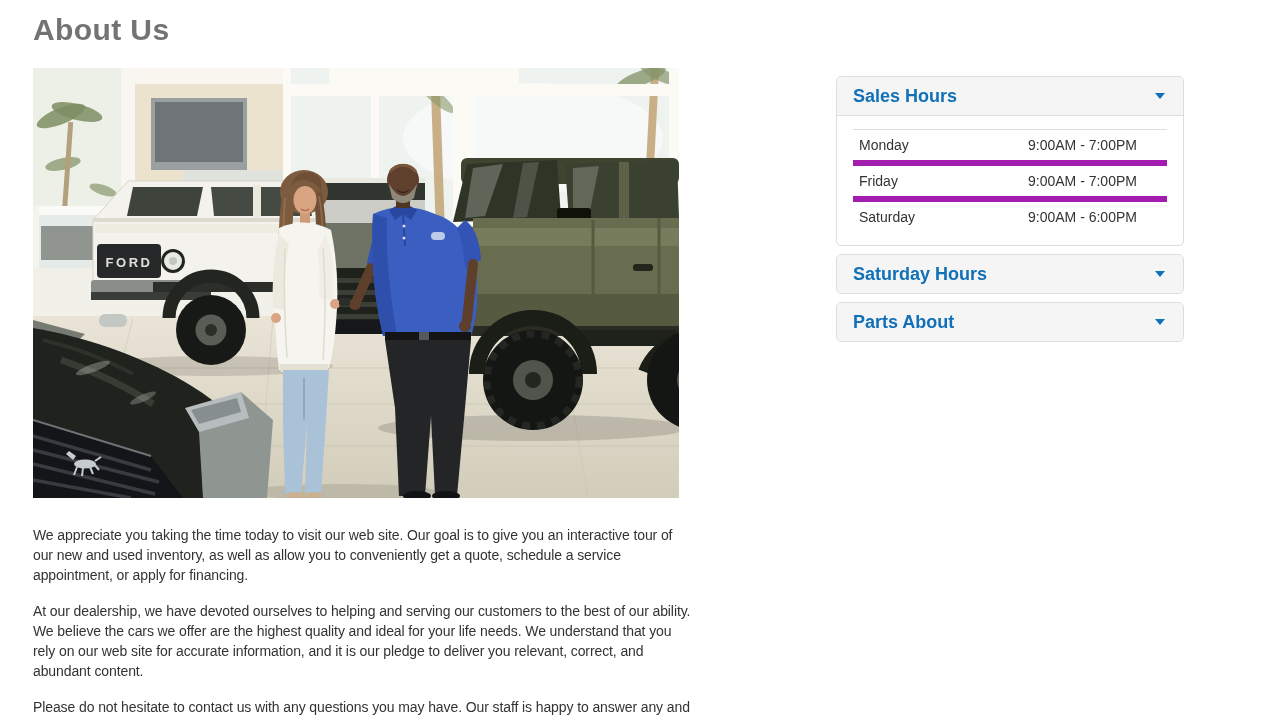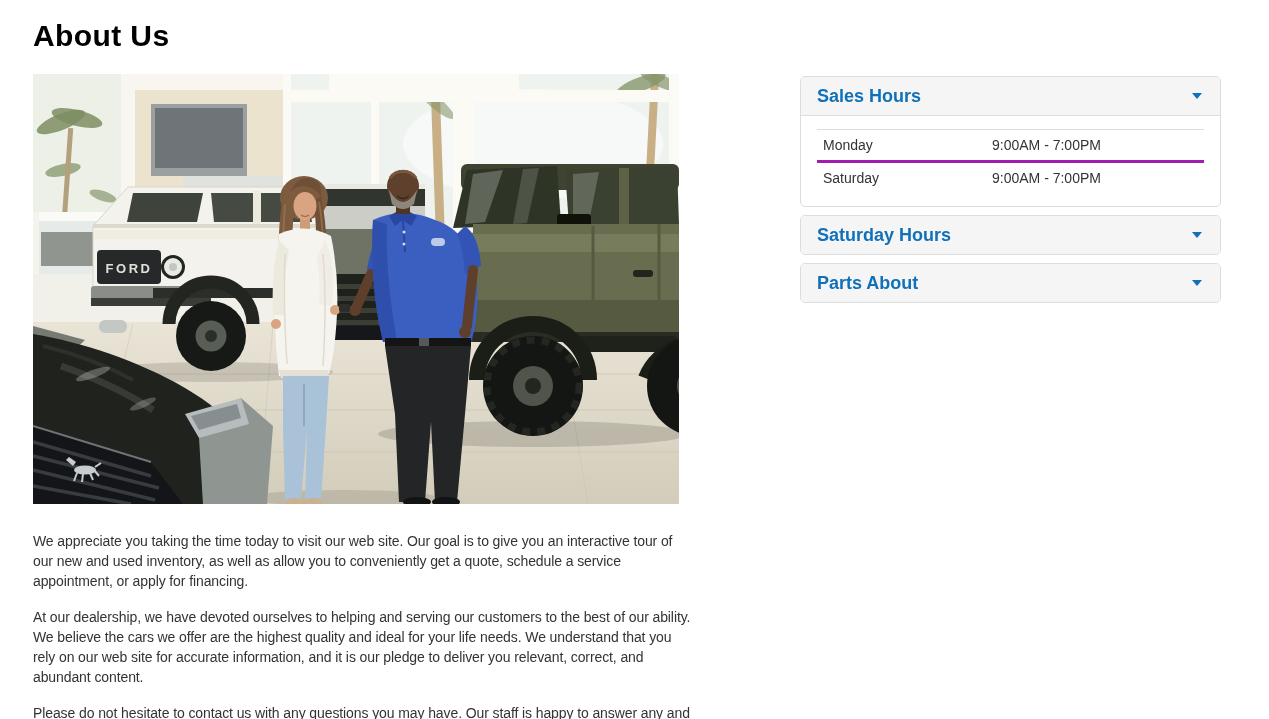--- a/index.html
+++ b/index.html
@@ -2,45 +2,45 @@
 <html><head>
 <meta charset="utf-8">
 <style>
   html,body { margin:0; padding:0; }
   body {
     width:1269px; height:719px; background:#ffffff; position:relative;
     font-family:"Liberation Sans", sans-serif; color:#333; overflow:hidden;
   }
   .main { position:absolute; left:33px; top:0; width:670px; }
   .page-title {
-    margin:14px 0 16px 0; font-size:30px; line-height:44px; font-weight:700;
-    letter-spacing:0.4px; color:#000000;
+    margin:8px 0 16px 0; font-size:30px; line-height:44px; font-weight:700;
+    letter-spacing:0.4px; color:#737373;
   }
   .photo-wrap { width:513px; height:430px; margin-bottom:27px; }
   .photo-wrap svg { display:block; }
   .main p { width:660px; font-size:14px; line-height:20px; margin:0 8px 16px 0; letter-spacing:-0.1px; }
 
-  .sidebar { position:absolute; left:800px; top:76px; width:421px; }
+  .sidebar { position:absolute; left:836px; top:76px; width:348px; }
   .panel {
     border:1px solid #dddddd; border-radius:5px; background:#ffffff;
     margin-bottom:8px; overflow:hidden; box-sizing:border-box;
   }
   .panel-header {
     background:#f5f5f5; padding:8px 16px; display:flex; align-items:center;
     justify-content:space-between; cursor:pointer; height:22px;
   }
   .panel.expanded .panel-header { border-bottom:1px solid #dddddd; }
   .panel-title { color:#1070b8; font-size:18px; font-weight:700; line-height:22px; }
   .caret-down {
     width:0; height:0; border-left:5px solid transparent; border-right:5px solid transparent;
     border-top:6px solid #1070b8; margin-right:2px;
   }
   .panel-body { padding:13px 16px 13px 16px; }
   .hours-table { width:100%; border-collapse:collapse; font-size:14px; }
-  .hours-table td { padding:5px 2px 5px 6px; line-height:20px; border-bottom:3px solid #a21caf; color:#333; }
+  .hours-table td { padding:5px 2px 5px 6px; line-height:20px; border-bottom:6px solid #a21caf; color:#333; }
   .hours-table tr:first-child td { border-top:1px solid #dddddd; }
   .hours-table tr:last-child td { border-bottom:none; }
   .hours-table td.day { width:161px; }
   .today-caret { display:inline-block; font-size:9px; color:#4a4a4a; margin-right:8px; vertical-align:1px; }
 </style>
 </head>
 <body>
 
 <div class="main">
   <h1 class="page-title">About Us</h1>
@@ -283,22 +283,26 @@
       <span class="caret-down"></span>
     </header>
     <div class="panel-body">
       <table class="hours-table">
         <tbody>
             <tr>
               <td class="day">Monday</td>
               <td class="time">9:00AM - 7:00PM</td>
             </tr>
             <tr>
+              <td class="day">Friday</td>
+              <td class="time">9:00AM - 7:00PM</td>
+            </tr>
+            <tr>
               <td class="day">Saturday</td>
-              <td class="time">9:00AM - 7:00PM</td>
+              <td class="time">9:00AM - 6:00PM</td>
             </tr>
           </tbody>
       </table>
     </div>
   </section>
 
   <section class="panel">
     <header class="panel-header">
       <span class="panel-title">Saturday Hours</span>
       <span class="caret-down"></span>

